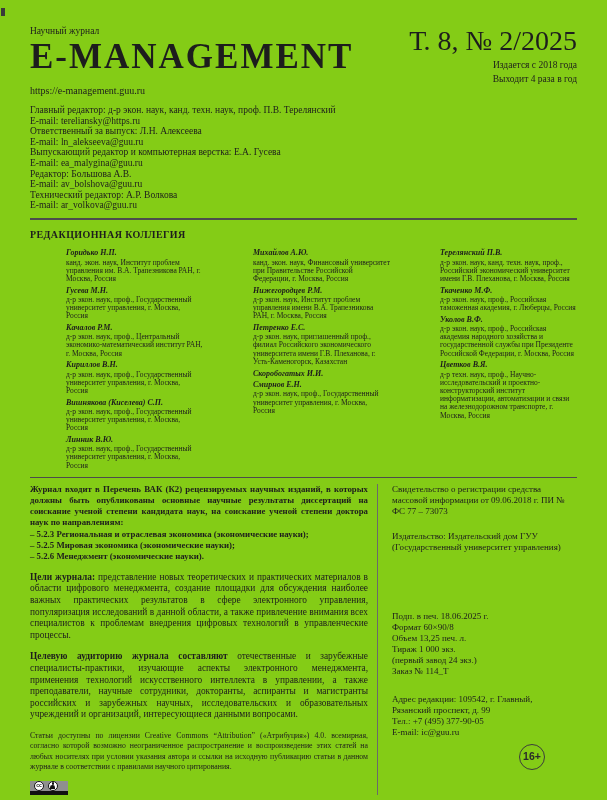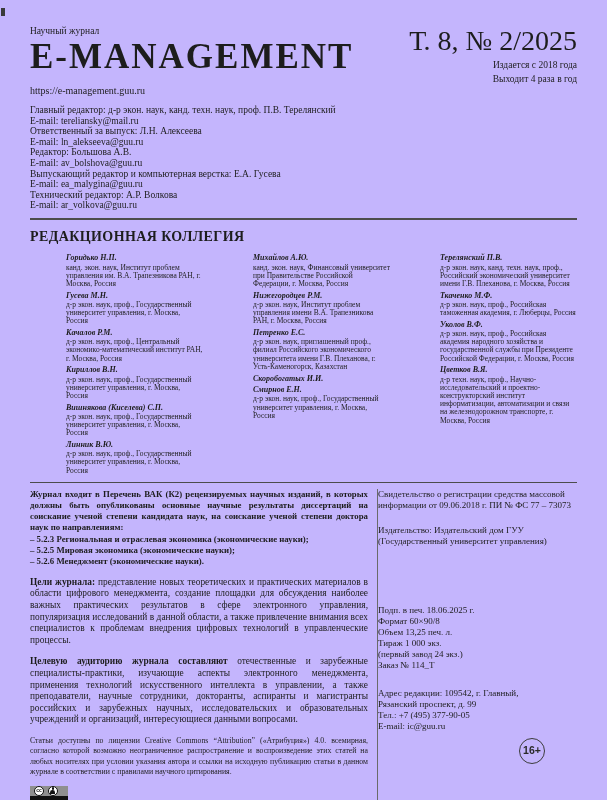--- a/index.html
+++ b/index.html
@@ -1,19 +1,19 @@
 <!DOCTYPE html>
 <html><head>
 <meta charset="utf-8">
 <style>
   html,body{margin:0;padding:0;background:#ffffff;}
   .page{
     position:relative;
     width:607px;height:800px;
-    background:#c4b5fd;
+    background:#84cc16;
     overflow:hidden;
     font-family:"Liberation Serif","DejaVu Serif",serif;
     color:#1d1d1d;
     box-sizing:border-box;
     padding:26px 30px 0 30px;
   }
   .scan-artifact{position:absolute;left:1px;top:8px;width:4px;height:8px;background:#3a3a3a;}
   
   .masthead{display:flex;justify-content:space-between;align-items:flex-start;}
   .kicker{font-size:9.5px;}
@@ -22,28 +22,28 @@
   .issue-no{font-size:28px;line-height:1.05;white-space:nowrap;}
   .issue-meta{font-size:9.5px;line-height:1.4;margin-top:4px;}
   .site-url{font-size:10px;margin-top:11px;}
   
   .staff{margin-top:9px;font-size:9.5px;line-height:10.6px;}
   .staff-entry b{font-weight:normal;margin-top:8px;}
   
   .rule-thick{border:none;border-top:2px solid #4c4c4c;margin:7px 0 0 0;}
   .rule-thin{border:none;border-top:1.5px solid #4c4c4c;margin:6px 0 0 0;}
   
-  .board-heading{font-size:14px;font-weight:bold;letter-spacing:.4px;margin:9px 0 6px 0;}
+  .board-heading{font-size:10px;font-weight:bold;letter-spacing:.4px;margin:9px 0 6px 0;}
   .board-grid{display:grid;grid-template-columns:1fr 1fr 1fr;column-gap:14px;font-size:7.5px;line-height:8.2px;}
   .member{margin-bottom:1px;margin-left:36px;}
   .member-name{font-weight:bold;font-style:italic;font-size:8px;margin:3.5px 0 1px 0;}
   
   .imprint{display:flex;margin-top:6px;align-items:stretch;}
   .imprint-left{width:347px;box-sizing:border-box;padding-right:9px;}
-  .imprint-right{flex:1;border-left:1px solid #6a6a6a;padding-left:0;box-sizing:border-box;display:flex;flex-direction:column;font-size:9px;line-height:11px;}
+  .imprint-right{flex:1;border-left:1px solid #6a6a6a;padding-left:14px;box-sizing:border-box;display:flex;flex-direction:column;font-size:9px;line-height:11px;}
   .vak-block{font-weight:bold;font-size:8.8px;line-height:11px;text-align:justify;}
   .vak-items{font-weight:bold;font-size:8.8px;line-height:11px;margin-top:1px;}
   .para{font-size:9.4px;line-height:11.6px;text-align:justify;margin-top:10px;}
   .para .lead{font-weight:bold;}
   .license{font-size:7.8px;line-height:10.4px;text-align:justify;margin-top:10px;}
   .copyright{font-size:8.5px;margin-top:7px;}
   
   .cc-badge{margin-top:8px;width:38px;height:14px;background:#8f8f8f;border-bottom:4px solid #111;
     display:flex;align-items:center;gap:4px;padding-left:4px;box-sizing:border-box;}
   .cc-circle{width:10px;height:10px;border-radius:50%;background:#fff;border:1.3px solid #111;box-sizing:border-box;
@@ -79,33 +79,33 @@
       <div class="issue-meta">
         <div>Издается с 2018 года</div>
         <div>Выходит 4 раза в год</div>
       </div>
     </div>
   </header>
 
   <section class="staff">
       <div class="staff-entry">
         <div><b>Главный редактор:</b> <span>д-р экон. наук, канд. техн. наук, проф. П.В. Терелянский</span></div>
-        <div><span>E-mail:</span> <span class="email-link">tereliansky@mail.ru</span></div>
+        <div><span>E-mail:</span> <span class="email-link">tereliansky@https.ru</span></div>
       </div>
       <div class="staff-entry">
         <div><b>Ответственный за выпуск:</b> <span>Л.Н. Алексеева</span></div>
         <div><span>E-mail:</span> <span class="email-link">ln_alekseeva@guu.ru</span></div>
       </div>
       <div class="staff-entry">
+        <div><b>Выпускающий редактор и компьютерная верстка:</b> <span>Е.А. Гусева</span></div>
+        <div><span>E-mail:</span> <span class="email-link">ea_malygina@guu.ru</span></div>
+      </div>
+      <div class="staff-entry">
         <div><b>Редактор:</b> <span>Большова А.В.</span></div>
         <div><span>E-mail:</span> <span class="email-link">av_bolshova@guu.ru</span></div>
-      </div>
-      <div class="staff-entry">
-        <div><b>Выпускающий редактор и компьютерная верстка:</b> <span>Е.А. Гусева</span></div>
-        <div><span>E-mail:</span> <span class="email-link">ea_malygina@guu.ru</span></div>
       </div>
       <div class="staff-entry">
         <div><b>Технический редактор:</b> <span>А.Р. Волкова</span></div>
         <div><span>E-mail:</span> <span class="email-link">ar_volkova@guu.ru</span></div>
       </div>
     </section>
 
   <hr class="rule-thick">
 
   <section>

